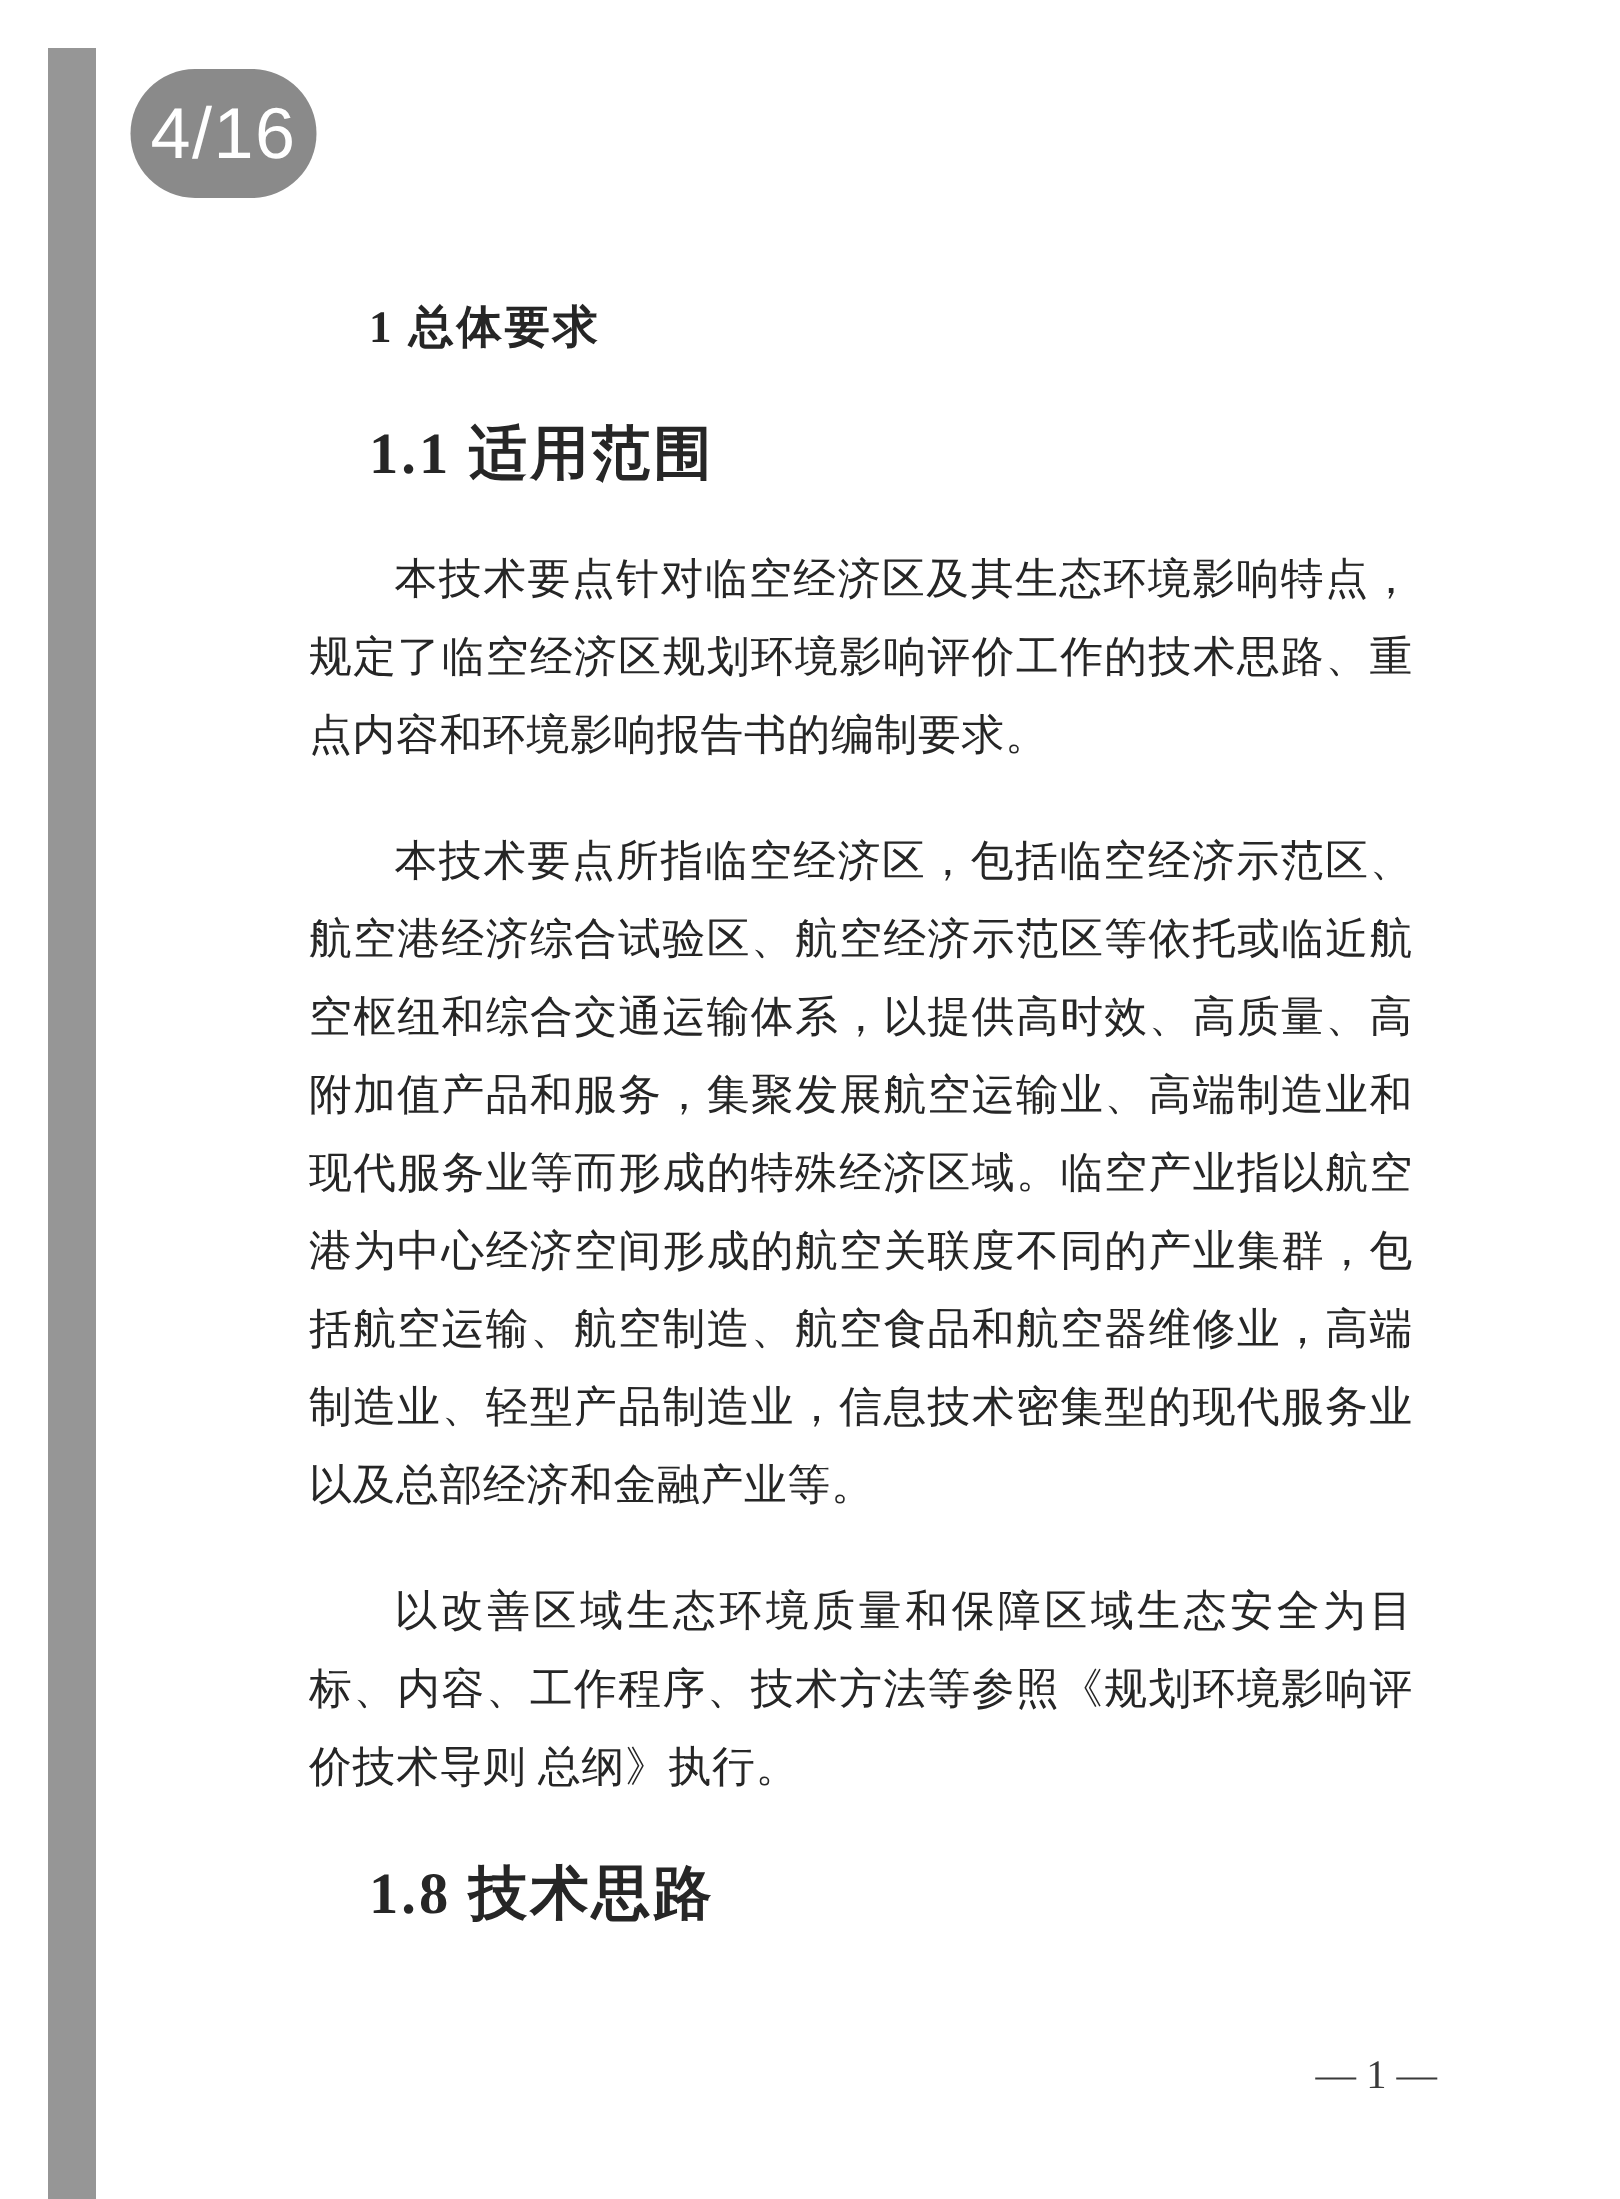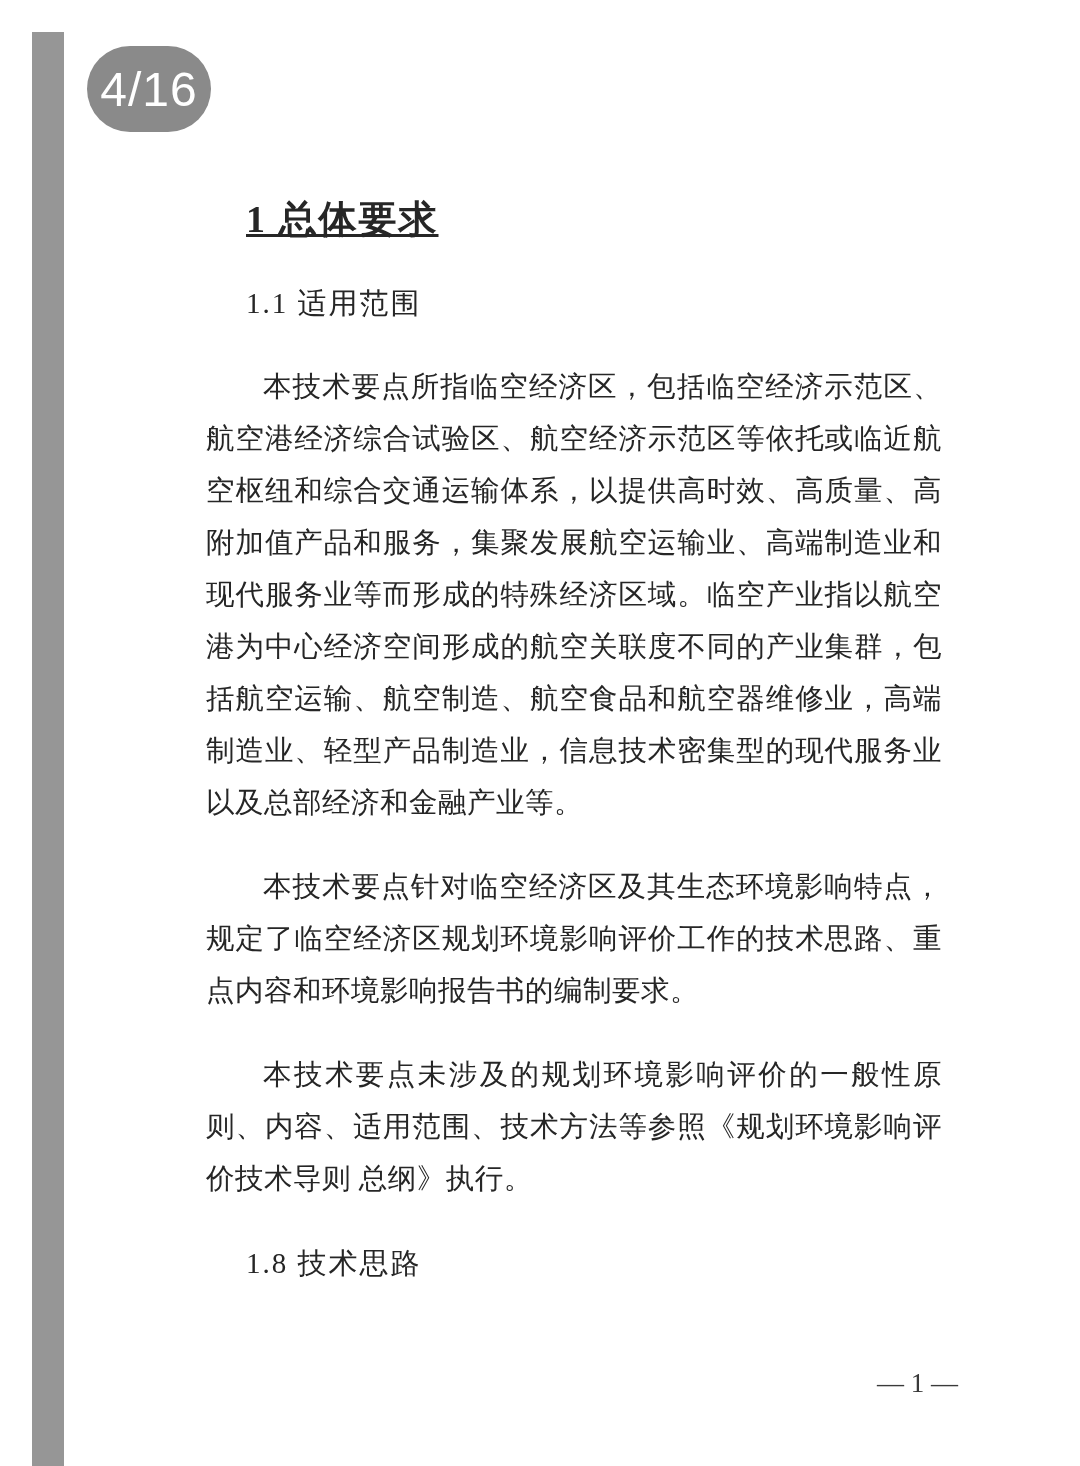--- a/index.html
+++ b/index.html
@@ -38,28 +38,27 @@
   .content{
     position:absolute;
     left:142px;top:129px;
     width:800px;
     color:var(--text-color);
     font-size:28.5px;
     line-height:52px;
   }
   .h1{
     font-weight:700;
-    font-size:38px;
+    font-size:30px;
     padding-left:56px;
     letter-spacing:2px;
-    text-decoration:underline;
   }
   .h2{
-    font-weight:400;
-    font-size:29px;
+    font-weight:700;
+    font-size:39px;
     padding-left:56px;
     letter-spacing:2px;
   }
   .para{
     text-indent:2em;
     text-align:justify;
     text-justify:inter-character;
     letter-spacing:0.5px;
   }
   .footer{
@@ -78,20 +77,20 @@
 <div class="page">
   <div class="edge edge-left"></div>
   <div class="edge edge-right"></div>
   <div class="edge edge-bottom"></div>
 
   <div class="badge">4/16</div>
 
   <div class="content">
     <div class="h1">1 总体要求</div>
     <div class="h2">1.1 适用范围</div>
+    <p class="para">本技术要点针对临空经济区及其生态环境影响特点，规定了临空经济区规划环境影响评价工作的技术思路、重点内容和环境影响报告书的编制要求。</p>
     <p class="para">本技术要点所指临空经济区，包括临空经济示范区、航空港经济综合试验区、航空经济示范区等依托或临近航空枢纽和综合交通运输体系，以提供高时效、高质量、高附加值产品和服务，集聚发展航空运输业、高端制造业和现代服务业等而形成的特殊经济区域。临空产业指以航空港为中心经济空间形成的航空关联度不同的产业集群，包括航空运输、航空制造、航空食品和航空器维修业，高端制造业、轻型产品制造业，信息技术密集型的现代服务业以及总部经济和金融产业等。</p>
-    <p class="para">本技术要点针对临空经济区及其生态环境影响特点，规定了临空经济区规划环境影响评价工作的技术思路、重点内容和环境影响报告书的编制要求。</p>
-    <p class="para">本技术要点未涉及的规划环境影响评价的一般性原则、内容、适用范围、技术方法等参照《规划环境影响评价技术导则 总纲》执行。</p>
+    <p class="para">以改善区域生态环境质量和保障区域生态安全为目标、内容、工作程序、技术方法等参照《规划环境影响评价技术导则 总纲》执行。</p>
     <div class="h2">1.8 技术思路</div>
   </div>
 
   <div class="footer">— 1 —</div>
 </div>
 
 </body></html>

